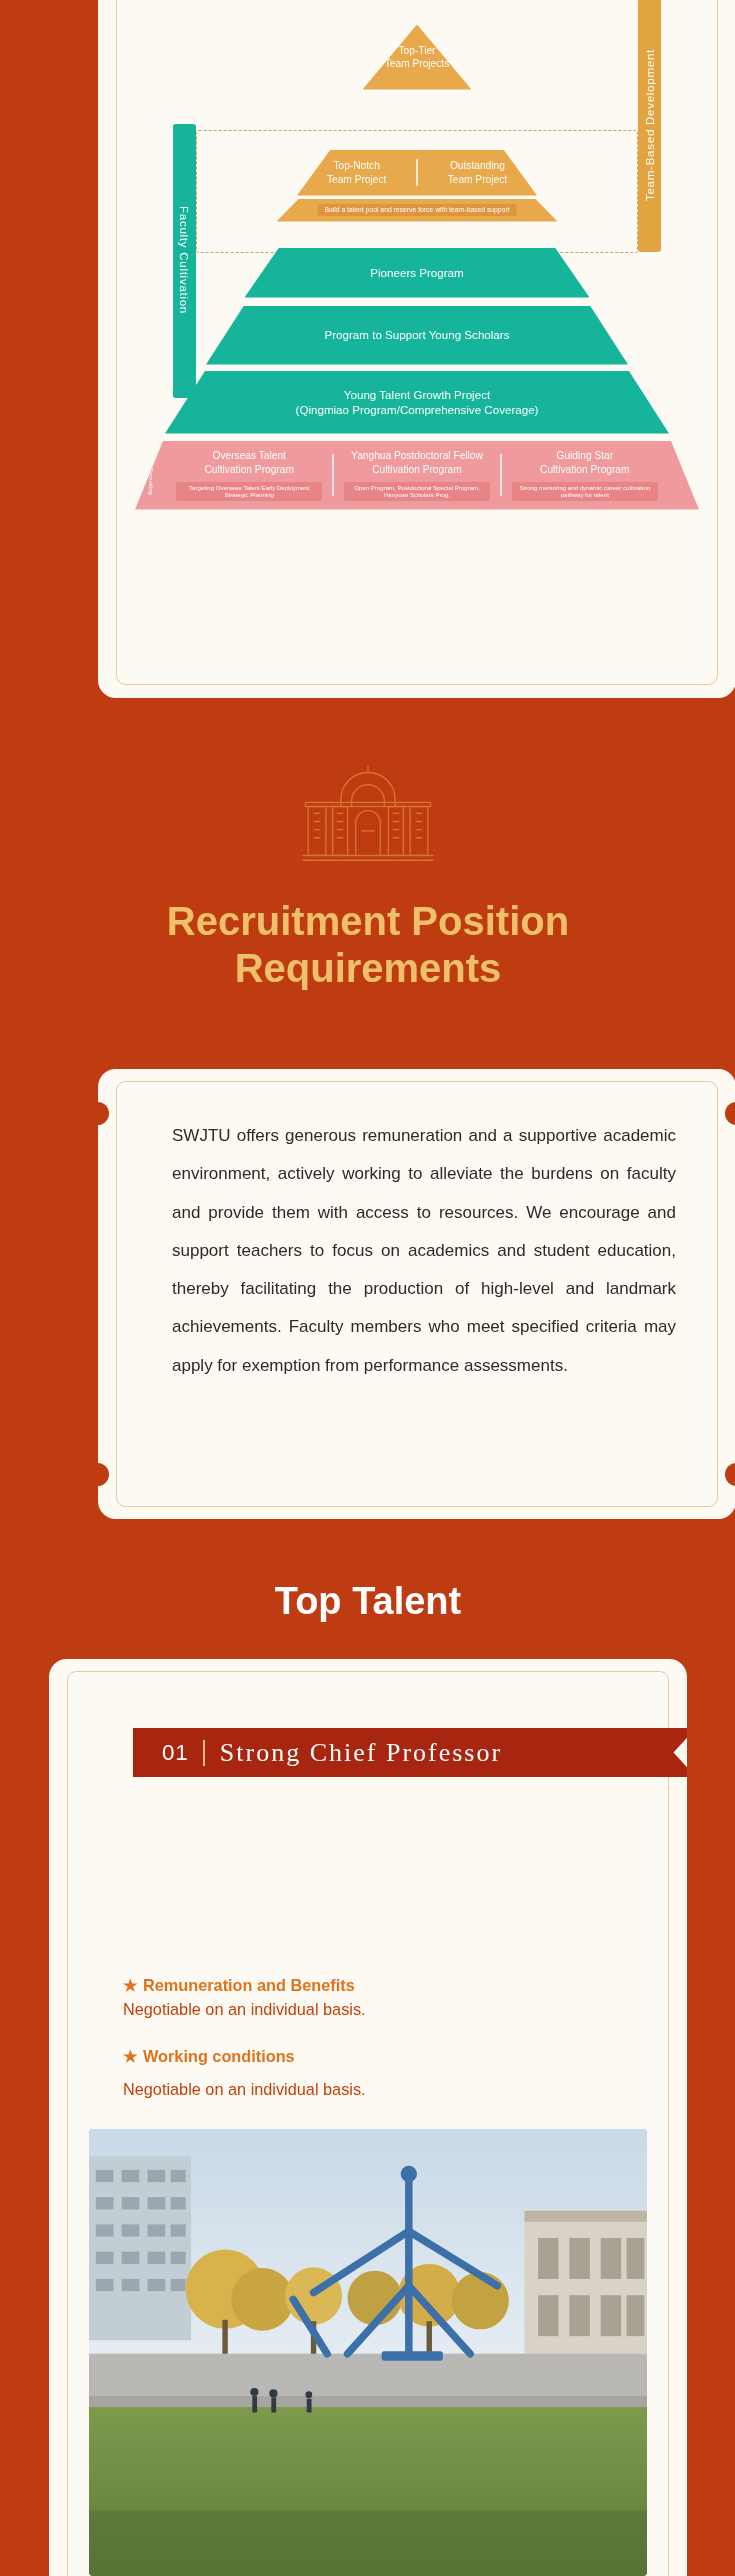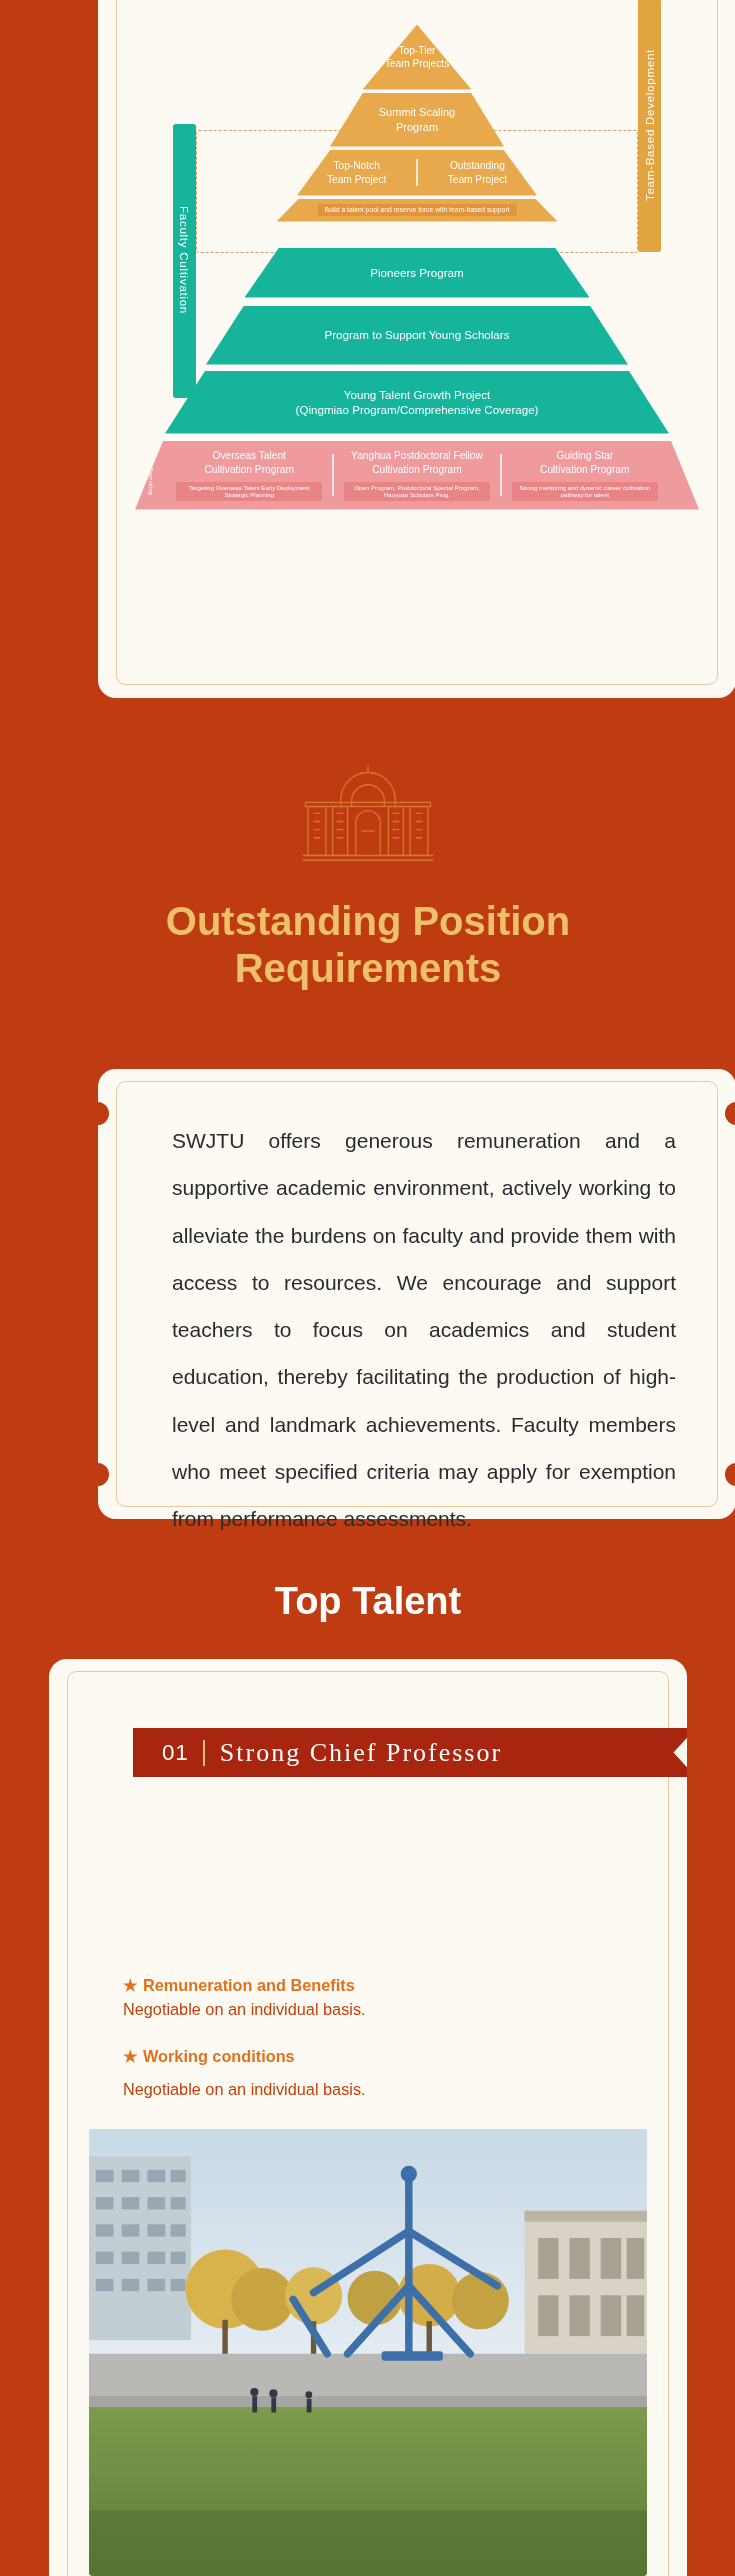--- a/index.html
+++ b/index.html
@@ -177,21 +177,21 @@
   
   #intro-card {
     position: absolute;
     left: 49px; top: 1069px;
     width: 638px; height: 450px;
   }
   #intro-text {
     position: absolute;
     left: 74px; right: 60px; top: 48px;
     color: #2b2b2b;
-    font-size: 21px;
+    font-size: 17px;
     line-height: 2.25;
     text-align: justify;
   }
 
   
   .notch {
     position: absolute;
     width: 23px; height: 23px;
     background: #bf3c12;
     border-radius: 50%;
@@ -291,26 +291,20 @@
 
       <div class="dash-box"></div>
 
       <div class="row" id="row1">
         <div class="seg">
           <div style="white-space:pre-line;">Top-Tier
 Team Projects</div>
         </div>
       </div>
 
-      <div class="row" id="row2">
-        <div class="seg">
-          <div style="white-space:pre-line;">Summit Scaling
-Program</div>
-        </div>
-      </div>
 
       <div class="row" id="row3">
         <div class="seg">
           <div style="white-space:pre-line;">Top-Notch
 Team Project</div>
         </div>
         <div class="sep"></div>
         <div class="seg">
           <div style="white-space:pre-line;">Outstanding
 Team Project</div>
@@ -383,21 +377,21 @@
       <path d="M14 136 h192"></path>
       <path d="M14 143 h192"></path>
       <path d="M30 74 h10 M30 86 h10 M30 98 h10 M30 110 h10"></path>
       <path d="M180 74 h10 M180 86 h10 M180 98 h10 M180 110 h10"></path>
       <path d="M64 74 h10 M64 86 h10 M64 98 h10 M64 110 h10"></path>
       <path d="M146 74 h10 M146 86 h10 M146 98 h10 M146 110 h10"></path>
       <path d="M100 100 h20"></path>
     </g>
   </svg>
 
-  <div class="sec-title" id="title-recruit" style="white-space:pre-line;">Outstanding Position
+  <div class="sec-title" id="title-recruit" style="white-space:pre-line;">Recruitment Position
 Requirements</div>
 
   <div id="intro-card" class="card">
     <div class="card-inner-border"></div>
     <div class="notch" style="left:-11.6px; top:33px;"></div>
     <div class="notch" style="right:-11.6px; top:33px;"></div>
     <div class="notch" style="left:-11.6px; bottom:33px;"></div>
     <div class="notch" style="right:-11.6px; bottom:33px;"></div>
     <div id="intro-text">SWJTU offers generous remuneration and a supportive academic environment, actively working to alleviate the burdens on faculty and provide them with access to resources. We encourage and support teachers to focus on academics and student education, thereby facilitating the production of high-level and landmark achievements. Faculty members who meet specified criteria may apply for exemption from performance assessments.</div>
   </div>

